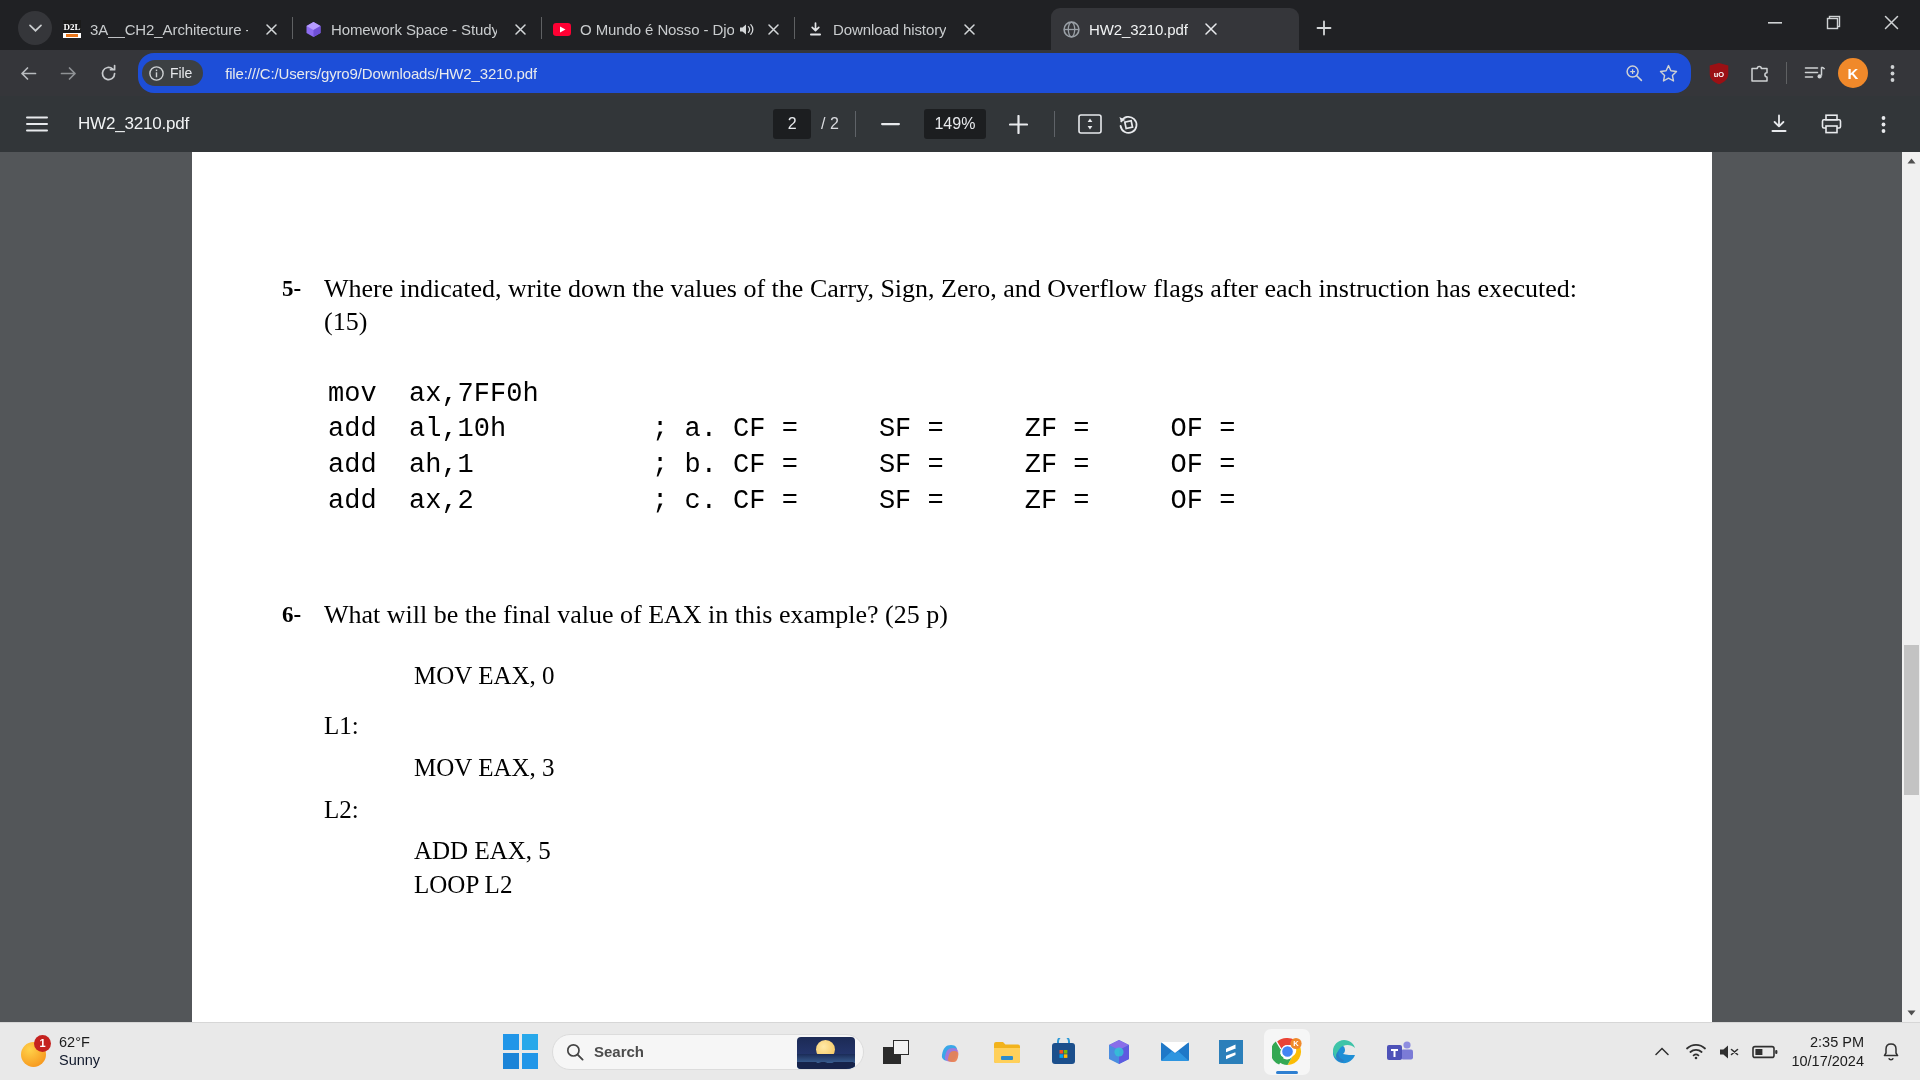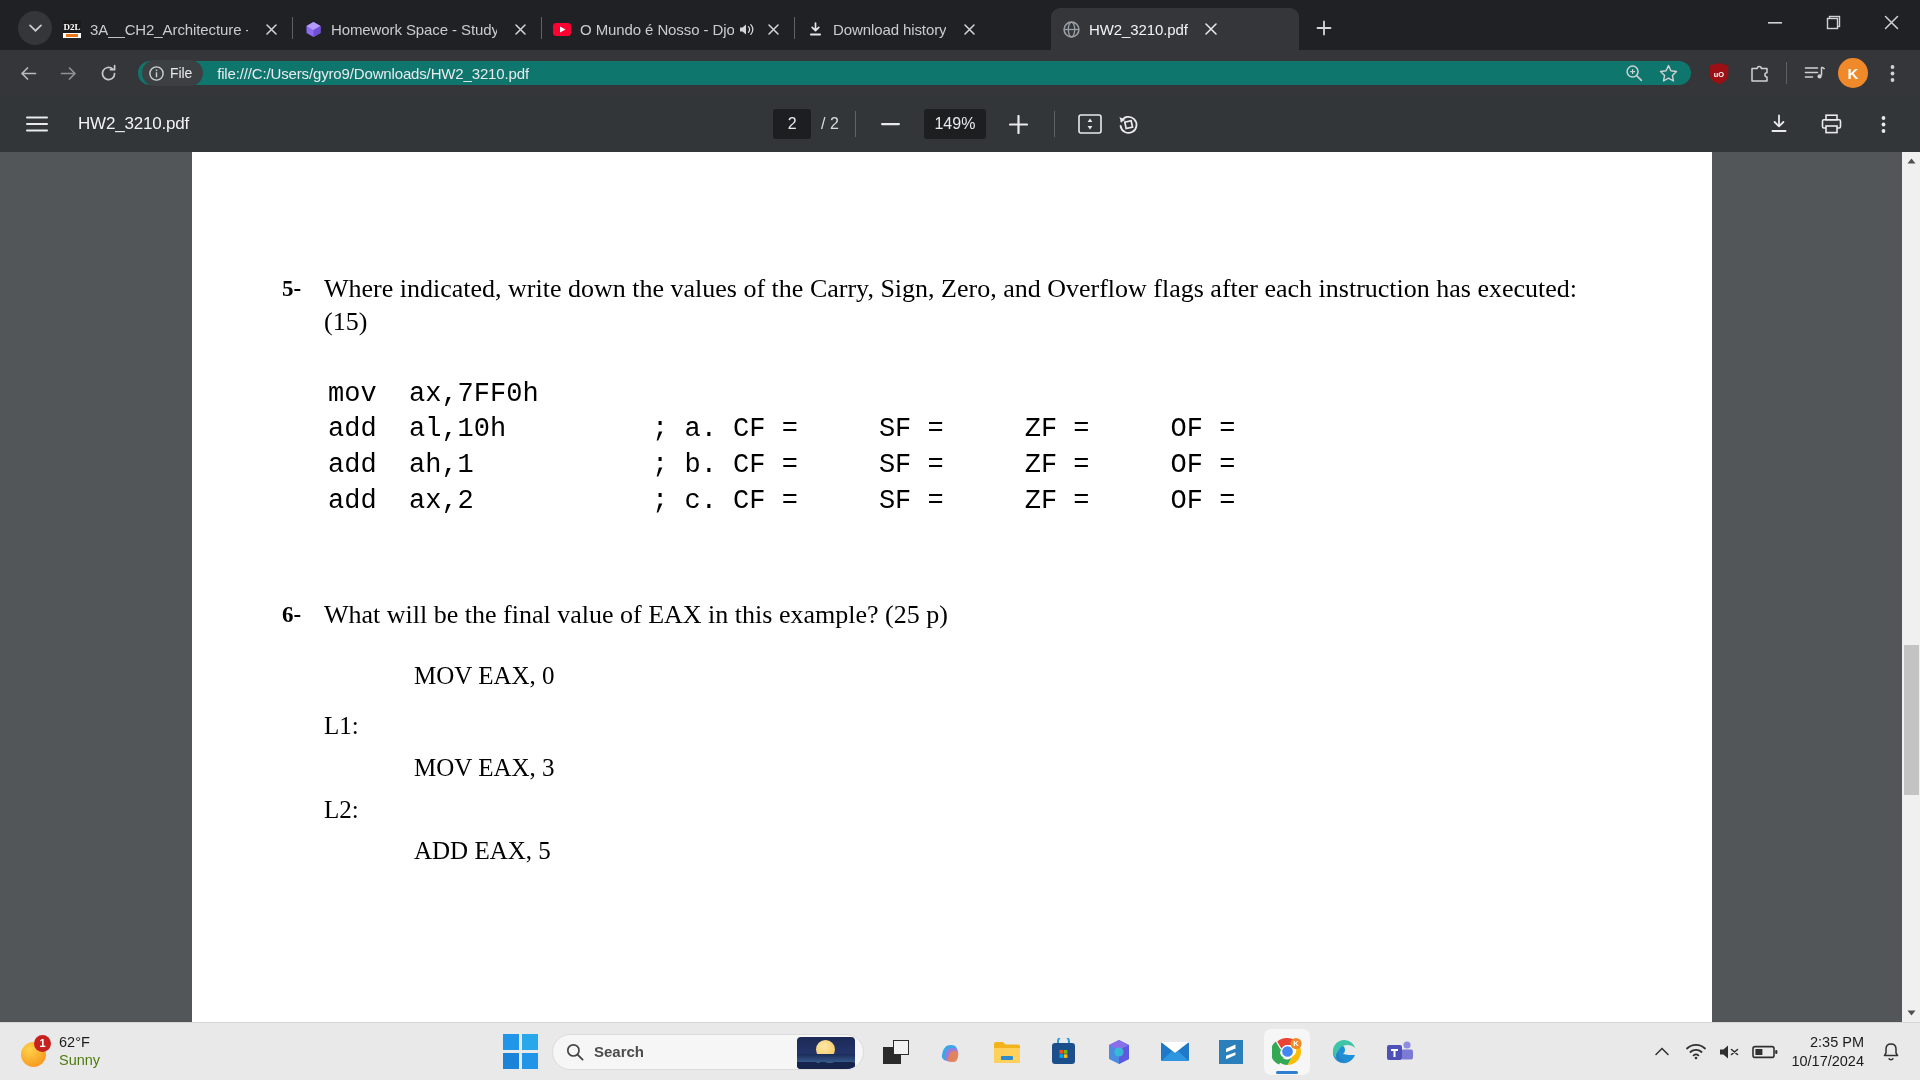--- a/index.html
+++ b/index.html
@@ -125,29 +125,30 @@
   }
   .navbtn {
     width: 40px; height: 40px;
     border-radius: 50%;
     display: flex; align-items: center; justify-content: center;
     flex: 0 0 auto;
     cursor: pointer;
   }
   .omnibox {
     flex: 1 1 auto;
-    height: 24px;
-    background: #0f766e;
+    height: 40px;
+    background: #1d4ed8;
     border-radius: 16px;
     display: flex;
     align-items: center;
     margin: 0 8px 0 10px;
     padding: 0 6px 0 4px;
     min-width: 0;
     cursor: text;
+    gap: 8px;
   }
   .filebadge {
     display: flex;
     align-items: center;
     gap: 6px;
     background: #3c4043;
     border-radius: 14px;
     height: 26px;
     padding: 0 11px 0 7px;
     flex: 0 0 auto;
@@ -383,21 +384,21 @@
     width: 17px; height: 17px;
     border-radius: 50%;
     background: #c5221f;
     color: #fff;
     font-size: 11px;
     font-weight: bold;
     display: flex; align-items: center; justify-content: center;
   }
   .weather-txt { line-height: 1.22; }
   .weather-temp { font-size: 14.5px; color: #1b1b1b; }
-  .weather-cond { font-size: 14.5px; color: #4d7c0f; }
+  .weather-cond { font-size: 14.5px; color: #0f172a; }
 
   .tb-center {
     position: absolute;
     left: 0; right: 0;
     display: flex;
     align-items: center;
     justify-content: center;
     gap: 10px;
     pointer-events: none;
   }
@@ -824,20 +825,21 @@
           <div class="q-num">6-</div>
           <div class="q-text">What will be the final value of EAX in this example? (25 p)</div>
         </div>
 
         <div class="q6-block">
           <div class="q6-instr">MOV EAX, 0</div>
           <div class="q6-label" style="margin-top:16px">L1:</div>
           <div class="q6-instr" style="margin-top:8px">MOV EAX, 3</div>
           <div class="q6-label" style="margin-top:8px">L2:</div>
           <div class="q6-instr" style="margin-top:8px">ADD EAX, 5</div>
+          <div class="q6-instr">LOOP L2</div>
         </div>
       </div>
     </div>
 
     <div class="scrollbar">
       <div class="sb-arrow">
         <svg width="9" height="6" viewBox="0 0 9 6">
             <path d="M4.5 0.5 8.5 5.5H0.5z" fill="#505050"></path>
           </svg>
       </div>

